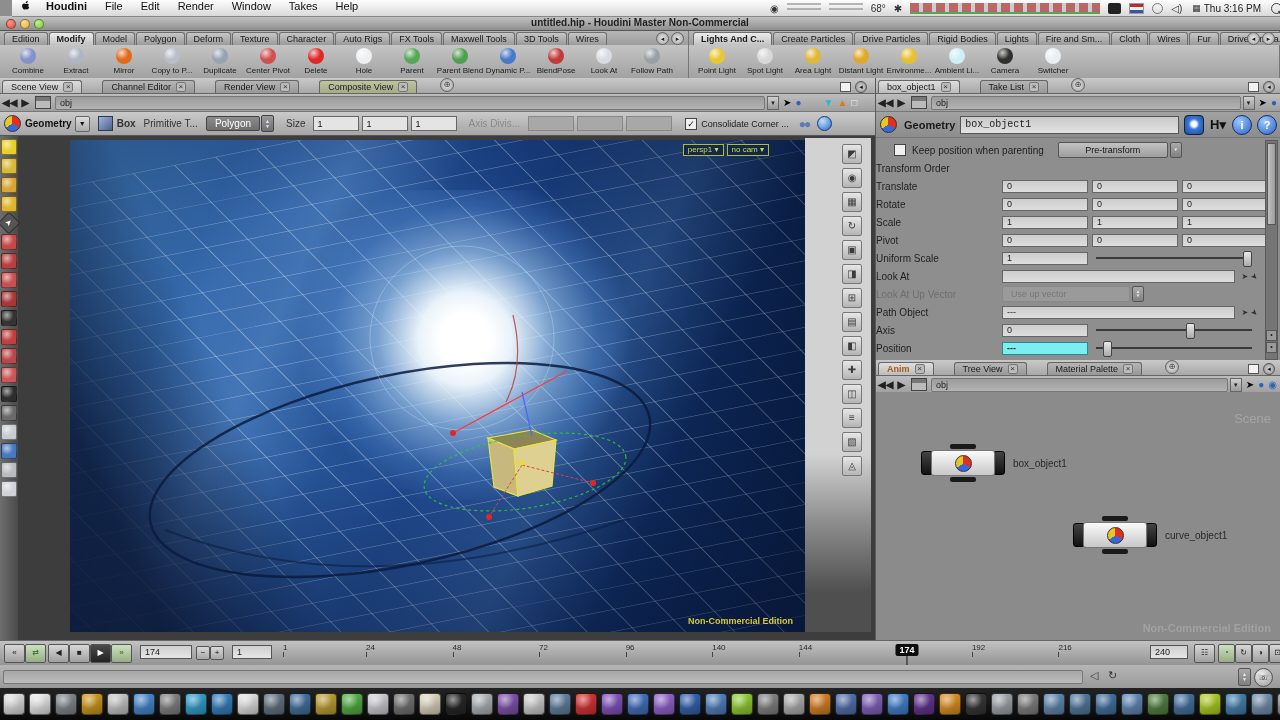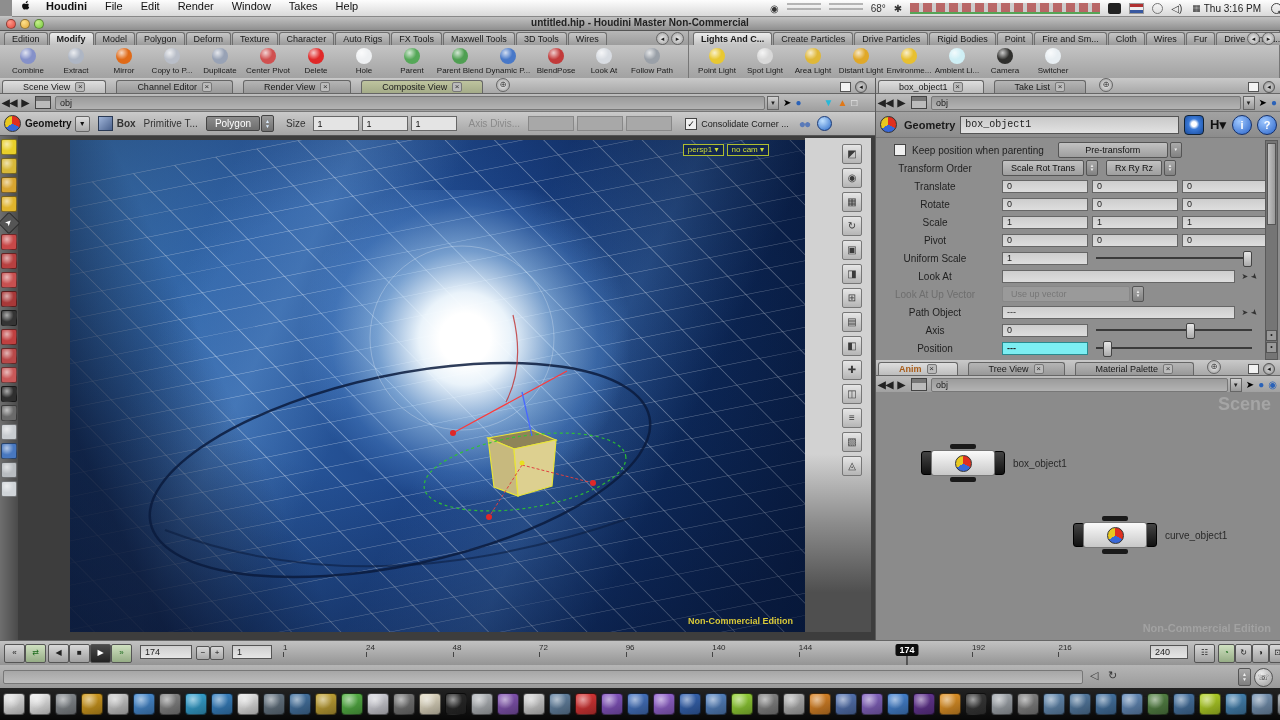--- a/index.html
+++ b/index.html
@@ -31,21 +31,21 @@
   .stab{font-size:9px;color:#1a1a1a;background:linear-gradient(#c6c6c6,#9a9a9a);border:1px solid #6e6e6e;border-bottom:none;border-radius:3px 3px 0 0;padding:1px 7px 1px 7px;margin-right:1px;white-space:nowrap;}
   .stab.active{background:linear-gradient(#ececec,#c2c2c2);font-weight:bold;}
   .shelftools{display:flex;align-items:flex-start;padding:3px 2px 0 4px;}
   .tool{width:48px;text-align:center;cursor:default;}
   .tool .ticon{display:block;margin:0 auto;width:16px;height:16px;border-radius:50%;}
   .tool .tlab{display:block;font-size:8px;color:#1a1a1a;white-space:nowrap;overflow:hidden;text-overflow:ellipsis;margin-top:2px;}
   .scrollpills{position:absolute;right:4px;top:2px;display:flex;}
   .pill{width:11px;height:11px;border-radius:50%;background:radial-gradient(#eee,#999);border:1px solid #666;font-size:7px;line-height:11px;text-align:center;color:#222;margin-left:2px;}
   
   .tabrow{position:absolute;height:16px;background:linear-gradient(#c9c9c9,#a8a8a8);border-bottom:1px solid #666;display:flex;align-items:flex-end;padding-left:2px;box-sizing:border-box;}
-  .ptab{display:flex;align-items:center;font-size:9px;color:#1a1a1a;background:linear-gradient(#b5b5b5,#989898);border:1px solid #666;border-bottom:none;border-radius:3px 3px 0 0;padding:1px 20px;margin-right:10px;white-space:nowrap;}
+  .ptab{display:flex;align-items:center;font-size:9px;color:#1a1a1a;background:linear-gradient(#b5b5b5,#989898);border:1px solid #666;border-bottom:none;border-radius:3px 3px 0 0;padding:1px 8px;margin-right:20px;white-space:nowrap;}
   .ptab.active{background:linear-gradient(#dedede,#bdbdbd);}
   .ptab.green{background:linear-gradient(#bec49e,#a4ab88);}
   .ptab .tclose{margin-left:5px;font-size:8px;color:#333;border:1px solid #777;background:#bbb;border-radius:2px;line-height:7px;width:8px;height:8px;text-align:center;}
   .ptab.accent .tlabel{color:#a85c18;font-weight:bold;}
   .plus-pill{width:12px;height:12px;border-radius:50%;background:radial-gradient(#eee,#999);border:1px solid #666;font-size:8px;line-height:11px;text-align:center;color:#222;margin-left:3px;margin-bottom:1px;}
   .winctl{position:absolute;top:3px;display:flex;align-items:center;}
   .winctl .sq{width:9px;height:8px;background:#f2f2f2;border:1px solid #555;margin-right:4px;}
   .winctl .cir{width:10px;height:10px;border-radius:50%;background:radial-gradient(#ddd,#888);border:1px solid #555;font-size:7px;line-height:9px;text-align:center;color:#111;}
   .pathbar{position:absolute;height:18px;background:linear-gradient(#bdbdbd,#9f9f9f);border-bottom:1px solid #777;display:flex;align-items:center;box-sizing:border-box;}
   .navarr{font-size:10px;color:#222;margin:0 2px;font-weight:bold;}
@@ -87,41 +87,41 @@
   #right-pane{position:absolute;left:875px;top:78px;width:405px;height:562px;background:#8e8e8e;border-left:1px solid #5a5a5a;box-sizing:border-box;}
   #geo-header{position:absolute;left:0;top:34px;width:405px;height:26px;background:linear-gradient(#a2a2a2,#8c8c8c);display:flex;align-items:center;padding:0 4px;box-sizing:border-box;border-bottom:1px solid #777;}
   #geo-header .glab{font-weight:bold;font-size:11px;color:#1a1a1a;margin:0 5px 0 3px;}
   #geo-name{flex:1;height:16px;background:linear-gradient(#c9c9c9,#e2e2e2);border:1px solid #555;font-size:10px;font-family:"Liberation Mono",monospace;color:#222;display:flex;align-items:center;padding:0 4px;}
   .hicon{width:18px;height:18px;border-radius:4px;margin-left:5px;text-align:center;line-height:18px;font-size:11px;flex:none;}
   .hicon.target{background:radial-gradient(circle at 50% 45%,#fff 0 18%,#3a7ad8 40%,#1a4a9a);border:1px solid #123;}
   .hicon.hbtn{color:#111;font-weight:bold;font-size:13px;background:transparent;}
   .hicon.round{border-radius:50%;background:radial-gradient(circle at 35% 30%,#9fc8ff,#2862c8);color:#fff;font-weight:bold;font-size:11px;border:1px solid #14306a;}
   #params{position:absolute;left:0;top:60px;width:392px;height:222px;background:#8e8e8e;padding-top:3px;box-sizing:border-box;}
   .prow{display:flex;align-items:center;height:18px;}
-  .plabel{width:118px;text-align:center;font-size:10px;color:#1f1f1f;padding-right:8px;flex:none;white-space:nowrap;}
+  .plabel{width:118px;text-align:left;font-size:10px;color:#1f1f1f;padding-right:8px;flex:none;white-space:nowrap;}
   .plabel.dis{color:#6e6e6e;}
   .pctrls{display:flex;align-items:center;flex:1;padding-right:10px;}
   .pfield{height:13px;background:linear-gradient(#cdcdcd,#dedede);border:1px solid #666;font-size:9px;color:#222;padding:0 4px;display:flex;align-items:center;box-sizing:border-box;}
   .pfield.v3{width:86px;margin-right:4px;}
   .pfield.small{width:86px;margin-right:8px;}
   .pfield.wide{flex:1;margin-right:4px;}
   .pfield.hl{background:#7ceef2;border-color:#2a8a8e;font-weight:bold;}
   .pselect{height:14px;background:linear-gradient(#c2c2c2,#9e9e9e);border:1px solid #555;border-radius:2px;font-size:9px;color:#111;padding:0 8px;display:flex;align-items:center;margin-right:2px;}
   .pselect.dis{color:#777;background:#9a9a9a;border-color:#888;}
   .pstep{width:10px;height:14px;background:linear-gradient(#aaa,#818181);border:1px solid #555;border-radius:2px;display:flex;flex-direction:column;align-items:center;justify-content:center;font-size:4.5px;line-height:4.5px;color:#eee;margin-right:8px;}
   .ptrack{flex:1;height:14px;position:relative;margin-right:6px;}
   .ptrack .line{position:absolute;left:0;right:0;top:6px;height:2px;background:#3a3a3a;}
   .ptrack .handle{position:absolute;top:0;width:7px;height:14px;background:linear-gradient(#e8e8e8,#aaa);border:1px solid #444;border-radius:2px;}
   .opico{font-size:8px;color:#333;margin-left:3px;}
   #pscroll{position:absolute;right:2px;top:62px;width:11px;height:218px;background:#757575;border:1px solid #5a5a5a;}
   #pscroll .thumb{position:absolute;left:1px;top:2px;width:7px;height:80px;background:linear-gradient(90deg,#c2c2c2,#9a9a9a);border:1px solid #555;}
   .dotbtn{position:absolute;right:3px;width:9px;height:9px;background:#9a9a9a;border:1px solid #555;font-size:7px;line-height:8px;text-align:center;color:#222;}
   
   #net-canvas{position:absolute;left:0;top:314px;width:405px;height:248px;background:#8b8b8b;overflow:hidden;}
-  #scene-label{position:absolute;right:10px;top:2px;font-size:18px;font-weight:bold;color:#a5a5a5;}
+  #scene-label{position:absolute;right:10px;top:19px;font-size:13px;font-weight:normal;color:#a5a5a5;}
   .node{position:absolute;display:flex;align-items:center;}
   .nodebody{position:relative;display:flex;align-items:center;}
   .flag{width:10px;height:22px;background:linear-gradient(#444,#111);border:1px solid #000;border-radius:3px;}
   .nodemid{width:62px;height:24px;background:linear-gradient(#fafafa,#c8c8c8);border:1px solid #777;border-radius:3px;margin:0 -2px;display:flex;align-items:center;justify-content:center;z-index:1;}
   .nodemid .ctxicon{margin:0;}
   .ntab{position:absolute;left:50%;margin-left:-13px;width:26px;height:5px;background:#1a1a1a;border-radius:2px;}
   .ntab.top{top:-6px;} .ntab.bot{bottom:-6px;}
   .nodelabel{font-size:10px;color:#2a2a2a;margin-left:8px;white-space:nowrap;}
   #net-watermark{position:absolute;right:10px;bottom:6px;font-size:11px;font-weight:bold;color:#a2a2a2;}
   #cursor{position:absolute;width:0;height:0;border-left:9px solid #fff;border-bottom:5px solid transparent;border-top:0 solid transparent;transform:rotate(-65deg);filter:drop-shadow(1px 1px 0 #000);}
@@ -283,21 +283,21 @@
             <span class="tlab">Follow Path</span>
           </div>
         </div>
     </div>
     <div class="shelf-half" style="width:590px">
       <div class="shelftabs" id="shelf-right-tabs">
           <span class="stab active">Lights And C...</span>
           <span class="stab">Create Particles</span>
           <span class="stab">Drive Particles</span>
           <span class="stab">Rigid Bodies</span>
-          <span class="stab">Point</span>
+          <span class="stab">Lights</span>
           <span class="stab">Fire and Sm...</span>
           <span class="stab">Cloth</span>
           <span class="stab">Wires</span>
           <span class="stab">Fur</span>
           <span class="stab">Drive Simula...</span>
         </div>
       <div class="scrollpills" style="top:2px;">
         <span class="pill">◂</span>
         <span class="pill">▸</span>
       </div>
@@ -581,32 +581,20 @@
         <span class="chk" style="margin:0 6px 0 0;color:transparent;">✓</span>
         <span style="font-size:10px;color:#1f1f1f;">Keep position when parenting</span>
         <span class="pselect" style="margin-left:14px;width:92px;justify-content:center;">Pre-transform</span>
         <span class="pstep">
             <span>▼</span>
           </span>
       </div>
       <div id="param-rows">
           <div class="prow">
             <span class="plabel">Transform Order</span>
-            <div class="pctrls">
-              <span class="pselect">Scale Rot Trans</span>
-              <span class="pstep">
-                <span>▲</span>
-                <span>▼</span>
-              </span>
-              <span class="pselect">Rx Ry Rz</span>
-              <span class="pstep">
-                <span>▲</span>
-                <span>▼</span>
-              </span>
-            </div>
           </div>
           <div class="prow">
             <span class="plabel">Translate</span>
             <div class="pctrls">
               <span class="pfield v3">0</span>
               <span class="pfield v3">0</span>
               <span class="pfield v3">0</span>
             </div>
           </div>
           <div class="prow">

